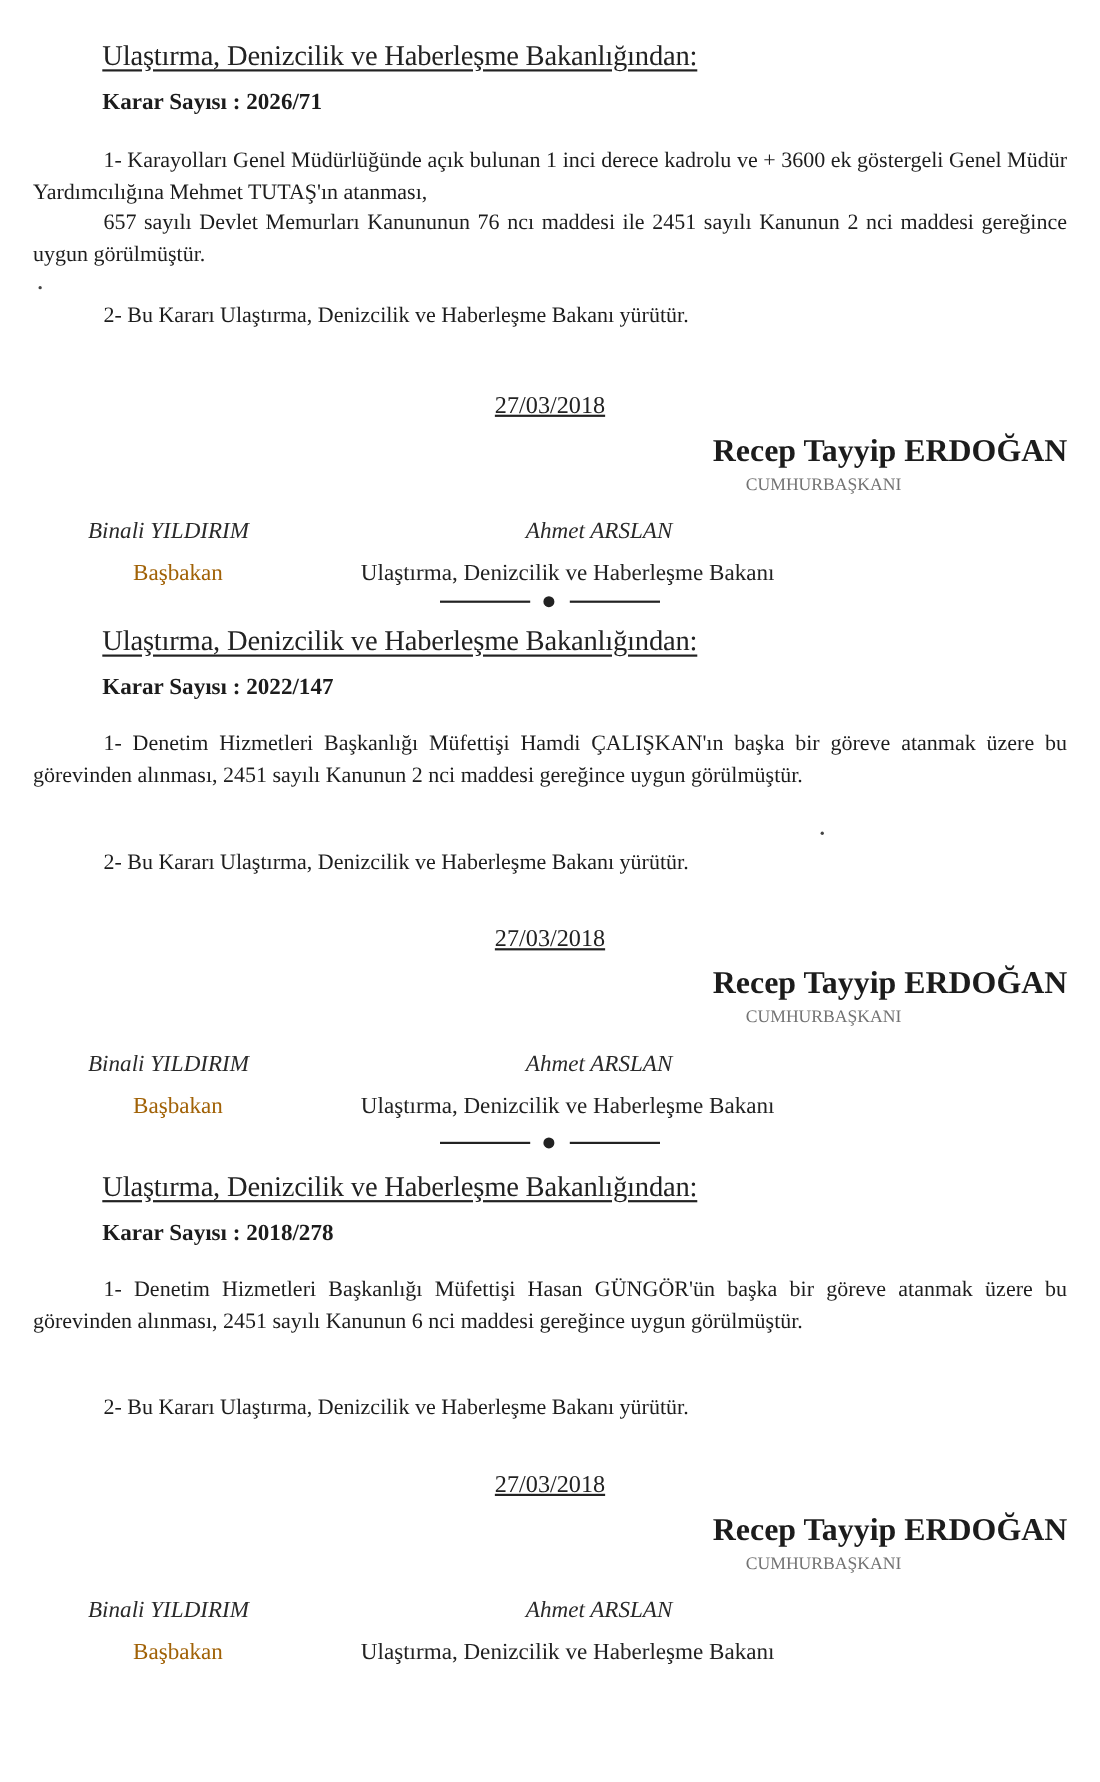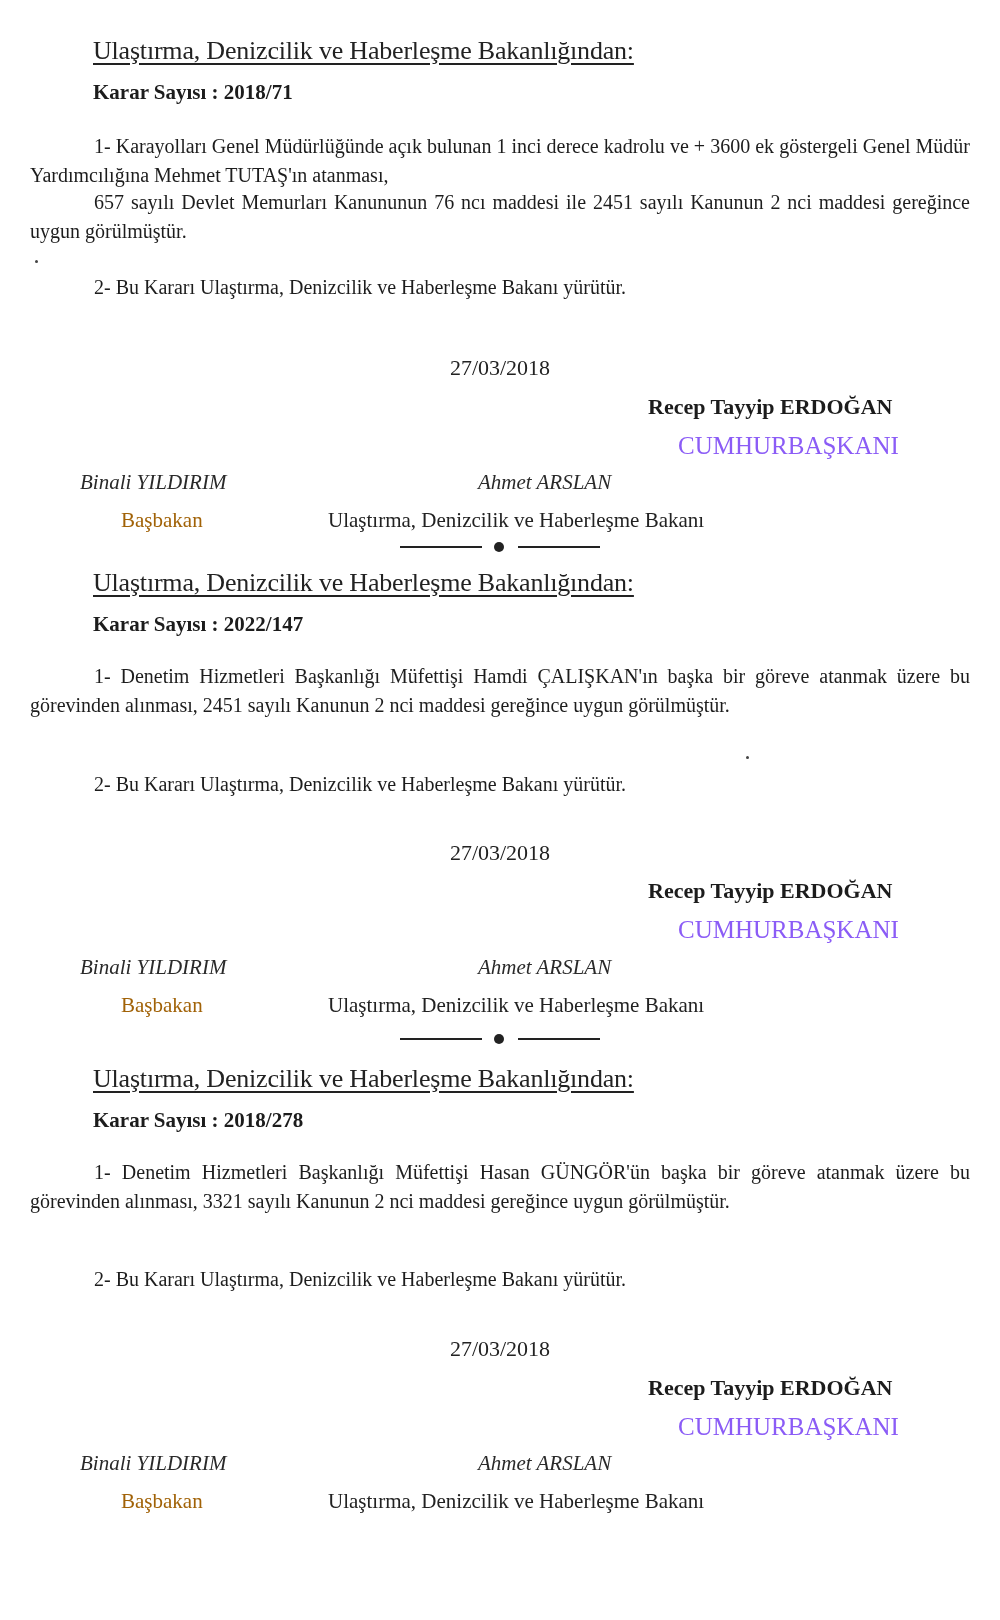--- a/index.html
+++ b/index.html
@@ -16,40 +16,40 @@
   .karar {
     position: absolute; left: 93px; font-size: 21px; font-weight: bold; color: #1c1c1c;
   }
   .para {
     position: absolute; left: 30px; width: 940px; font-size: 20px; line-height: 29px;
     text-align: justify; text-indent: 64px; color: #1d1d1d;
   }
   .para2 {
     position: absolute; left: 94px; font-size: 20px; color: #1d1d1d;
   }
-  .date { position: absolute; left: 0; width: 1000px; text-align: center; font-size: 22px; color: #222; }
-  .pres-name { position: absolute; left: 648px; font-size: 22px; font-weight: bold; color: #1c1c1c; text-align: right; }
-  .pres-title { position: absolute; left: 678px; font-size: 25px; color: #8b5cf6; }
+  .date { position: absolute; left: 0; width: 1000px; text-align: center; font-size: 22px; color: #222; text-decoration: underline; }
+  .pres-name { position: absolute; left: 648px; font-size: 29px; font-weight: bold; color: #1c1c1c; text-align: right; }
+  .pres-title { position: absolute; left: 678px; font-size: 16px; color: #737373; }
   .pm-name { position: absolute; left: 80px; font-size: 21px; font-style: italic; color: #2a2a2a; }
   .pm-title { position: absolute; left: 121px; font-size: 21px; color: #a16207; }
   .min-name { position: absolute; left: 478px; font-size: 21px; font-style: italic; color: #2a2a2a; text-align: center; }
   .min-title { position: absolute; left: 328px; font-size: 21px; color: #222; }
   .separator { position: absolute; left: 400px; width: 200px; height: 14px; }
   .separator .line { position: absolute; top: 6px; height: 2px; width: 82px; background: #222; }
   .separator .line.l { left: 0; }
   .separator .line.r { right: 0; }
   .separator .dot { position: absolute; left: 94px; top: 2px; width: 10px; height: 10px; border-radius: 50%; background: #222; }
   .stray-dot { position: absolute; width: 3px; height: 3px; background: #444; border-radius: 50%; }
 </style>
 </head>
 <body>
 
 <div class="section" style="top:0; height:560px;">
   <div class="ministry" style="top:36px;">Ulaştırma, Denizcilik ve Haberleşme Bakanlığından:</div>
-  <div class="karar" style="top:80px;">Karar Sayısı : 2018/71</div>
+  <div class="karar" style="top:80px;">Karar Sayısı : 2026/71</div>
   <div class="para" style="top:132px;">1- Karayolları Genel Müdürlüğünde açık bulunan 1 inci derece kadrolu ve + 3600 ek göstergeli Genel Müdür Yardımcılığına Mehmet TUTAŞ'ın atanması,</div>
   <div class="para" style="top:188px;">657 sayılı Devlet Memurları Kanununun 76 ncı maddesi ile 2451 sayılı Kanunun 2 nci maddesi gereğince uygun görülmüştür.</div>
   <div class="stray-dot" style="left:35px; top:260px;"></div>
   <div class="para2" style="top:276px;">2- Bu Kararı Ulaştırma, Denizcilik ve Haberleşme Bakanı yürütür.</div>
   <div class="date" style="top:355px;">27/03/2018</div>
   <div class="pres-name" style="top:394px;">Recep Tayyip ERDOĞAN</div>
   <div class="pres-title" style="top:432px;">CUMHURBAŞKANI</div>
   <div class="pm-name" style="top:470px;">Binali YILDIRIM</div>
   <div class="min-name" style="top:470px;">Ahmet ARSLAN</div>
   <div class="pm-title" style="top:508px;">Başbakan</div>
@@ -77,21 +77,21 @@
   <div class="separator" style="top:1032px;">
     <div class="line l"></div>
     <div class="dot"></div>
     <div class="line r"></div>
   </div>
 </div>
 
 <div class="section" style="top:0; height:1620px;">
   <div class="ministry" style="top:1064px;">Ulaştırma, Denizcilik ve Haberleşme Bakanlığından:</div>
   <div class="karar" style="top:1108px;">Karar Sayısı : 2018/278</div>
-  <div class="para" style="top:1158px;">1- Denetim Hizmetleri Başkanlığı Müfettişi Hasan GÜNGÖR'ün başka bir göreve atanmak üzere bu görevinden alınması, 3321 sayılı Kanunun 2 nci maddesi gereğince uygun görülmüştür.</div>
+  <div class="para" style="top:1158px;">1- Denetim Hizmetleri Başkanlığı Müfettişi Hasan GÜNGÖR'ün başka bir göreve atanmak üzere bu görevinden alınması, 2451 sayılı Kanunun 6 nci maddesi gereğince uygun görülmüştür.</div>
   <div class="para2" style="top:1268px;">2- Bu Kararı Ulaştırma, Denizcilik ve Haberleşme Bakanı yürütür.</div>
   <div class="date" style="top:1336px;">27/03/2018</div>
   <div class="pres-name" style="top:1375px;">Recep Tayyip ERDOĞAN</div>
   <div class="pres-title" style="top:1413px;">CUMHURBAŞKANI</div>
   <div class="pm-name" style="top:1451px;">Binali YILDIRIM</div>
   <div class="min-name" style="top:1451px;">Ahmet ARSLAN</div>
   <div class="pm-title" style="top:1489px;">Başbakan</div>
   <div class="min-title" style="top:1489px;">Ulaştırma, Denizcilik ve Haberleşme Bakanı</div>
 </div>
 

